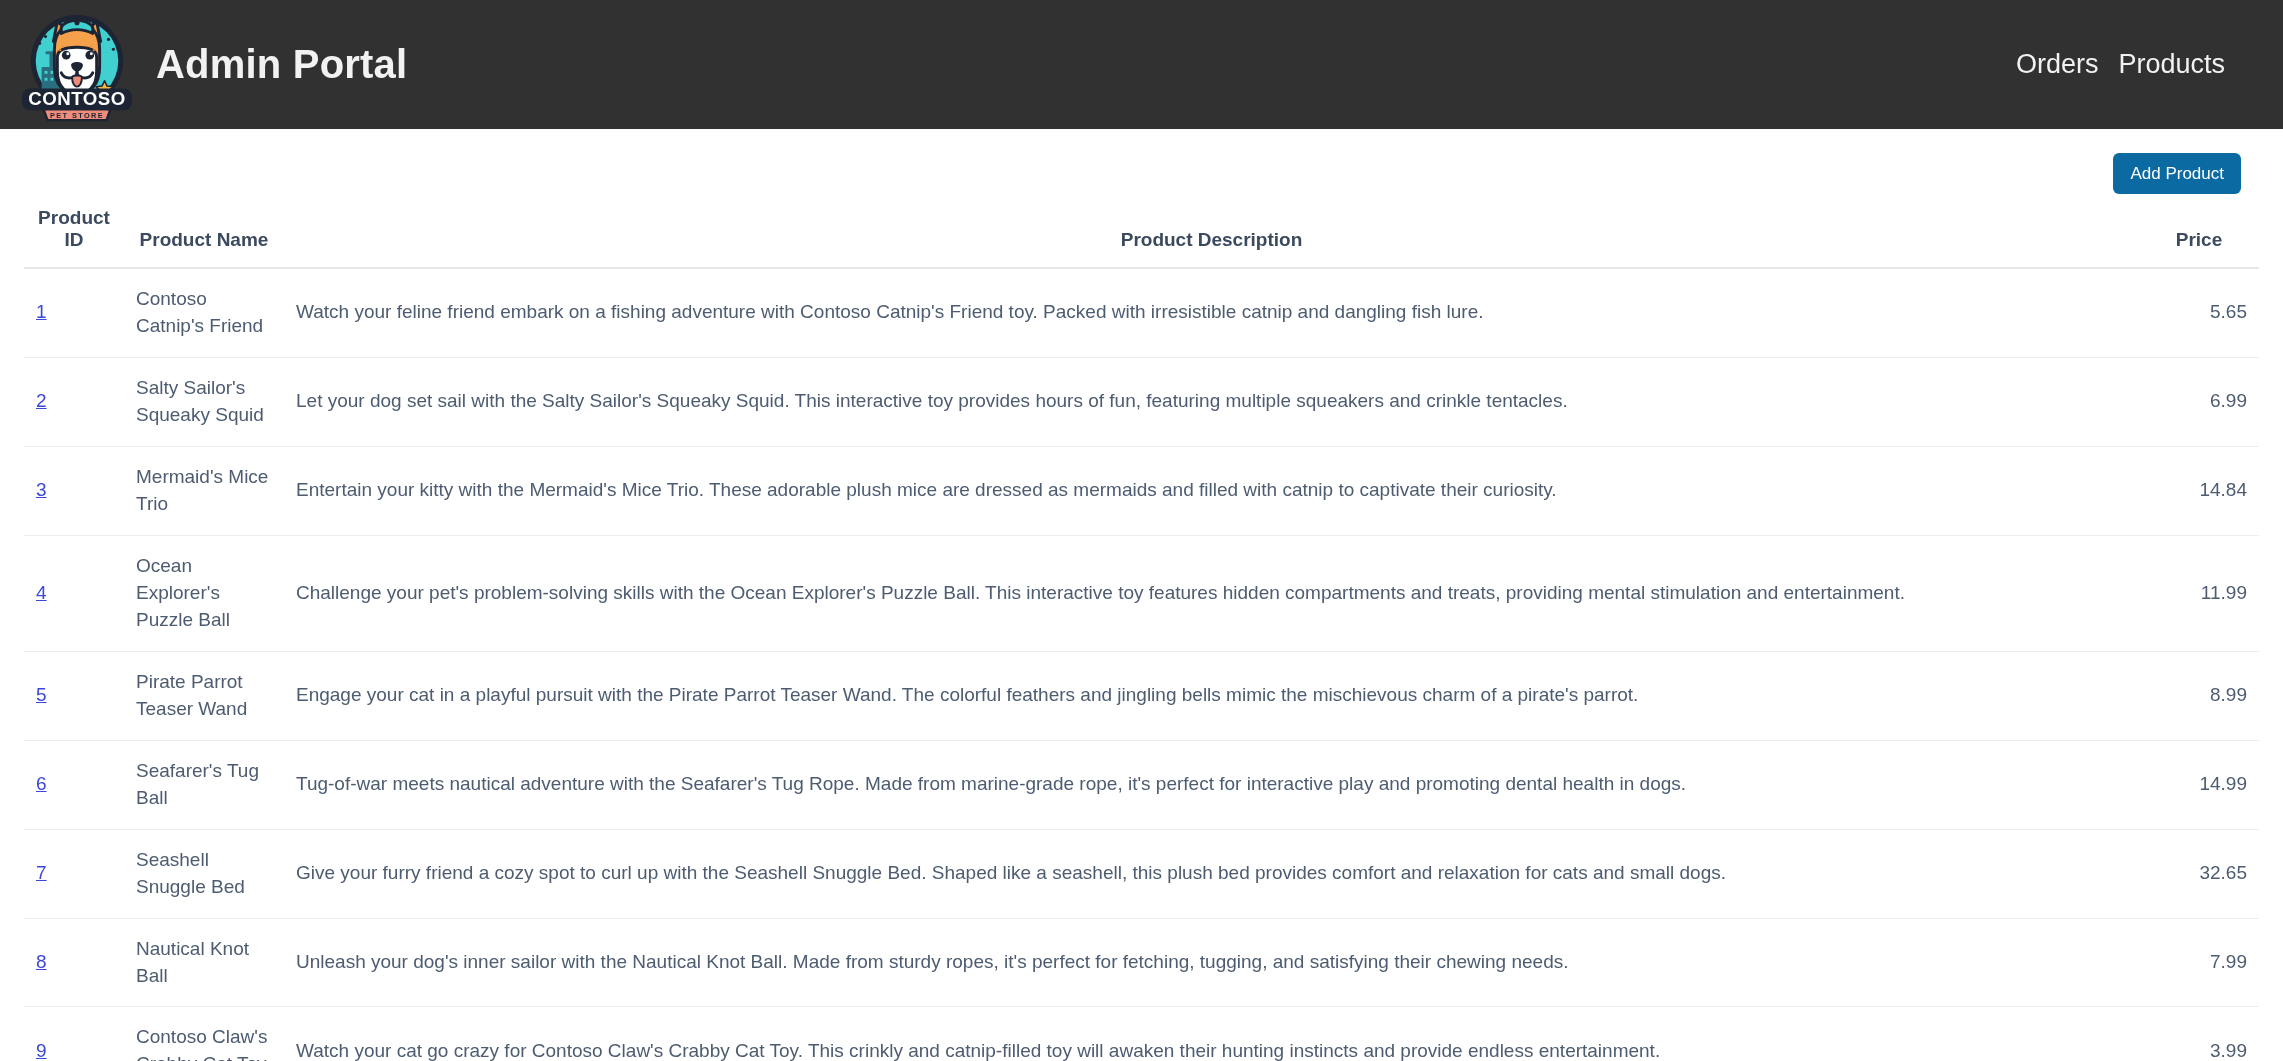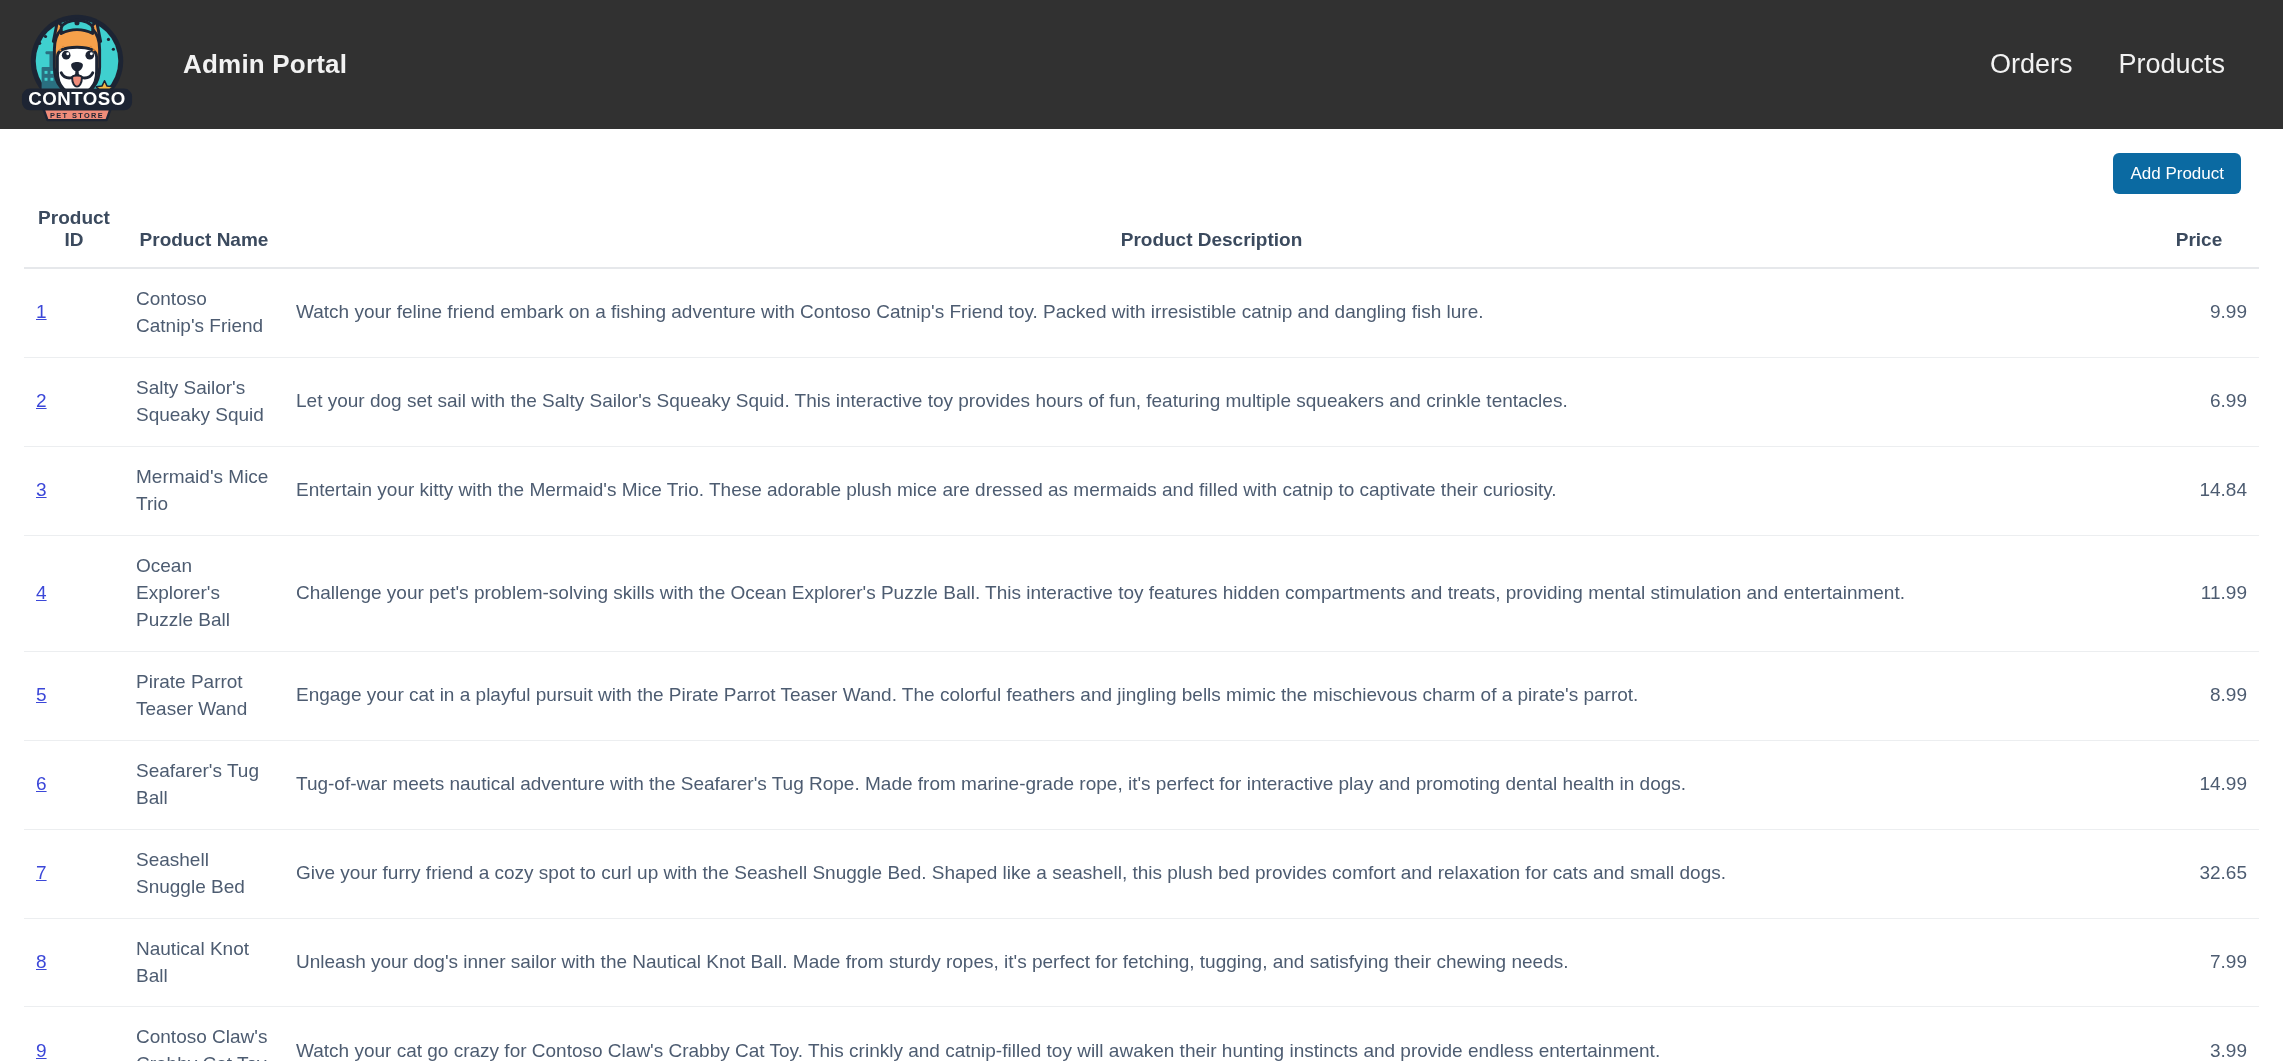--- a/index.html
+++ b/index.html
@@ -30,31 +30,30 @@
     gap: 20px;
   }
   .logo {
     width: 118px;
     height: 118px;
     flex: 0 0 118px;
     display: block;
   }
   .brand-title {
     color: #f2f2f2;
-    font-size: 26px;
+    font-size: 40px;
     font-weight: bold;
     letter-spacing: 0.2px;
     white-space: nowrap;
-    margin-left: 27px;
   }
   .nav-links {
     margin-left: auto;
     display: flex;
     align-items: center;
-    gap: 46px;
+    gap: 20px;
   }
   .nav-link {
     color: #f2f2f2;
     font-size: 27px;
     text-decoration: none;
     white-space: nowrap;
     cursor: pointer;
   }
 
   
@@ -226,21 +225,21 @@
         <th class="col-name">Product Name</th>
         <th class="col-desc">Product Description</th>
         <th class="col-price">Price</th>
       </tr>
     </thead>
     <tbody id="products-body">
         <tr>
           <td class="cell-id"><a href="#">1</a></td>
           <td class="cell-name">Contoso Catnip's Friend</td>
           <td class="cell-desc">Watch your feline friend embark on a fishing adventure with Contoso Catnip's Friend toy. Packed with irresistible catnip and dangling fish lure.</td>
-          <td class="cell-price">9.99</td>
+          <td class="cell-price">5.65</td>
         </tr>
         <tr>
           <td class="cell-id"><a href="#">2</a></td>
           <td class="cell-name">Salty Sailor's Squeaky Squid</td>
           <td class="cell-desc">Let your dog set sail with the Salty Sailor's Squeaky Squid. This interactive toy provides hours of fun, featuring multiple squeakers and crinkle tentacles.</td>
           <td class="cell-price">6.99</td>
         </tr>
         <tr>
           <td class="cell-id"><a href="#">3</a></td>
           <td class="cell-name">Mermaid's Mice Trio</td>

